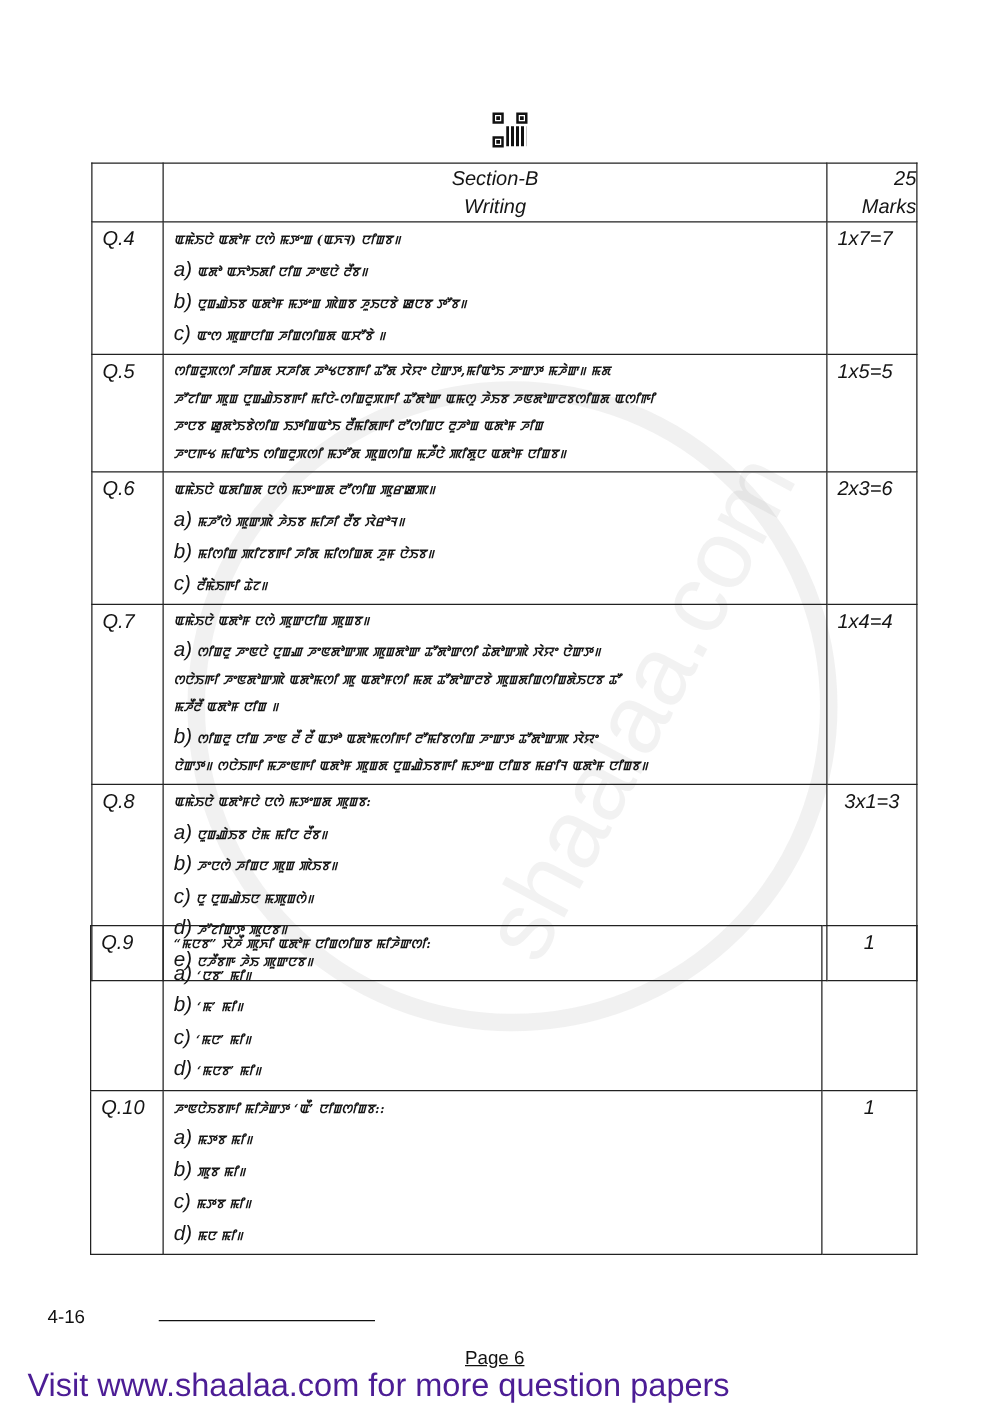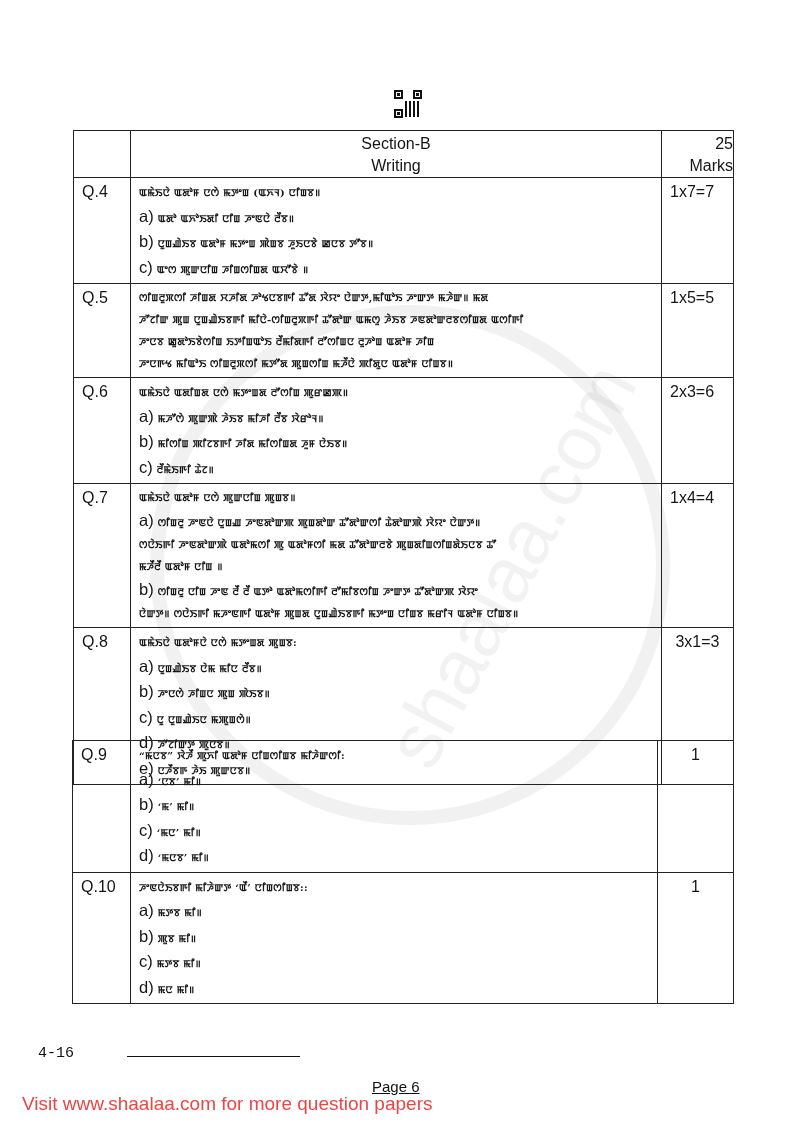--- a/index.html
+++ b/index.html
@@ -18,21 +18,21 @@
       #fff;
   }
   .qr::before, .qr::after { content:""; position:absolute; background:#fff; width:5px; height:5px; }
   .qr::before { left:2px; top:2px; box-shadow: 19px 0 0 #fff, 0 19px 0 #fff; }
   .qr::after { left:3px; top:3px; width:3px; height:3px; background:#111; box-shadow: 19px 0 0 #111, 0 19px 0 #111; }
 
   table.paper {
     position: absolute; border-collapse: collapse; table-layout: fixed;
     font-family: "Liberation Sans", sans-serif; font-size: 15.5px; color: #151515;
   }
-  table.paper td { border: 1.5px solid #222; vertical-align: top; padding: 0; }
+  table.paper td { border: 1.5px solid #222; vertical-align: top; padding: 0; font-style: italic; }
   .t1 { left: 73px; top: 130px; width: 660px; }
   .t2 { left: 72px; top: 740px; width: 661px; }
   .qcol { width: 57px; padding-left: 8px !important; padding-top: 5px !important; font-size: 16px; }
   .mcol { padding-left: 8px !important; padding-top: 5px !important; font-size: 16px; }
   .mcol.center { text-align: center; padding-left: 0 !important; }
   .sec-title { text-align: center; font-size: 16px; line-height: 22px; padding-top: 2px !important; }
   .marks-head { line-height: 22px; padding-top: 2px !important; padding-left: 8px !important; font-size: 16px; text-align: right;}
   .marks-head.center { text-align:center; padding-left:0 !important; }
   .body-cell { padding: 3px 8px 2px 8px !important; }
   .line { line-height: 23.5px; white-space: nowrap; overflow: hidden; }
@@ -44,24 +44,24 @@
     position: absolute; left: 150px; top: 305px; width: 520px; height: 520px;
     border: 14px solid rgba(150,150,150,0.13); border-radius: 50%; box-sizing: border-box;
     pointer-events: none;
   }
   .wm-text {
     position: absolute; left: 290px; top: 520px; transform: rotate(-62deg);
     font-size: 78px; color: rgba(150,150,150,0.12); font-family: "Liberation Sans", sans-serif;
     pointer-events: none; white-space: nowrap;
   }
 
-  .foot-code { position: absolute; left: 38px; top: 1045px; font-size: 15px; font-family: Liberation Mono, monospace; }
+  .foot-code { position: absolute; left: 38px; top: 1045px; font-size: 15px; font-family: Liberation Sans, sans-serif; }
   .foot-rule { position: absolute; left: 127px; top: 1056px; width: 173px; border-top: 1.5px solid #111; }
   .foot-page { position: absolute; left: 372px; top: 1078px; font-size: 15px; text-decoration: underline; }
-  .visit { position: absolute; left: 22px; top: 1093px; font-size: 19px; color: #ef4444; }
+  .visit { position: absolute; left: 22px; top: 1093px; font-size: 26px; color: #4c1d95; }
 </style>
 </head>
 <body>
 
 <div class="watermark"></div>
 <div class="wm-text">shaalaa.com</div>
 
 <div class="qr"></div>
 
 <table class="paper t1">

